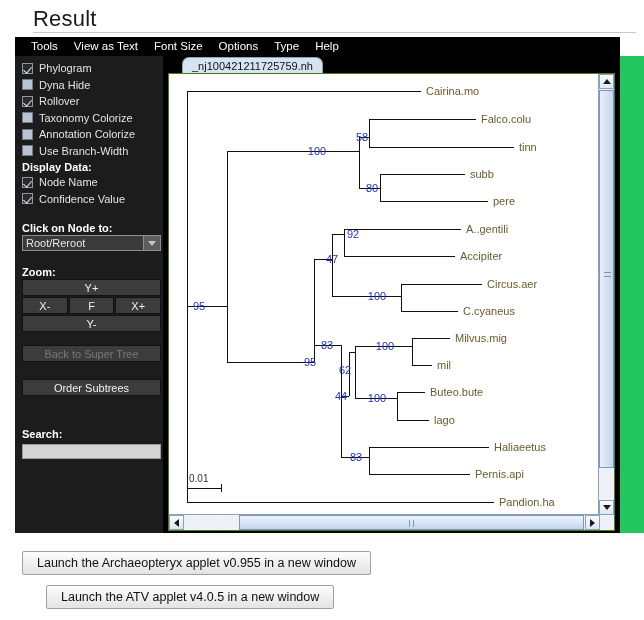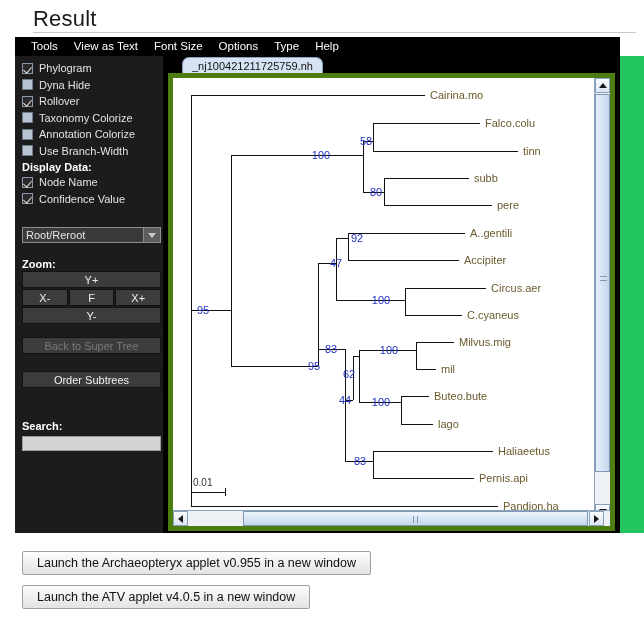--- a/index.html
+++ b/index.html
@@ -106,21 +106,21 @@
     font-weight: bold;
     margin: 2px 0 1px 0;
   }
   .spacer-md { height: 13px; }
 
   
   #node-action {
     display: flex;
     height: 16px;
     width: 139px;
-    margin-top: 7px;
+    margin-top: 1px;
     border-radius: 7px;
   }
   #node-action-value {
     flex: 1;
     background: #3a3a3a;
     border: 1px solid #8d8d8d;
     color: #e6e6e6;
     font-size: 11px;
     padding: 0 3px;
     line-height: 14px;
@@ -221,21 +221,21 @@
     color: #111;
     white-space: nowrap;
   }
 
   
   #tree-view {
     position: absolute;
     left: 5px; top: 17px;
     width: 447px; height: 458px;
     background: #ffffff;
-    border: 5px solid #4d7c0f;
+    border: 1px solid #4d7c0f;
     overflow: hidden;
   }
   #tree-canvas-clip {
     position: absolute;
     left: 0; top: 0;
     width: 430px; height: 440px;
     overflow: hidden;
   }
   #tree-svg { display: block; }
 
@@ -300,21 +300,21 @@
     font-size: 12.5px;
     color: #111;
     display: flex;
     align-items: center;
     justify-content: center;
     padding: 0 14px;
     cursor: default;
     font-family: "Liberation Sans", sans-serif;
   }
   #launch-archaeopteryx { top: 551px; }
-  #launch-atv { top: 585px; }
+  #launch-atv { top: 585px; margin-left: 24px; }
 </style>
 </head>
 <body>
 
 <div id="page-header">
   <div id="page-title">Result</div>
 </div>
 <div id="header-rule"></div>
 
 <div id="applet">
@@ -363,20 +363,21 @@
         <span class="cbx checked"></span>
         <span class="ctl-label">Node Name</span>
       </div>
       <div class="ctl-row">
         <span class="cbx checked"></span>
         <span class="ctl-label">Confidence Value</span>
       </div>
 
       <div class="spacer-md"></div>
 
+      <div class="section-label">Click on Node to:</div>
       <div id="node-action">
         <div id="node-action-value">Root/Reroot</div>
         <div id="node-action-arrow">
             <span class="tri"></span>
           </div>
       </div>
 
       <div class="spacer-md"></div>
 
       <div class="section-label">Zoom:</div>

